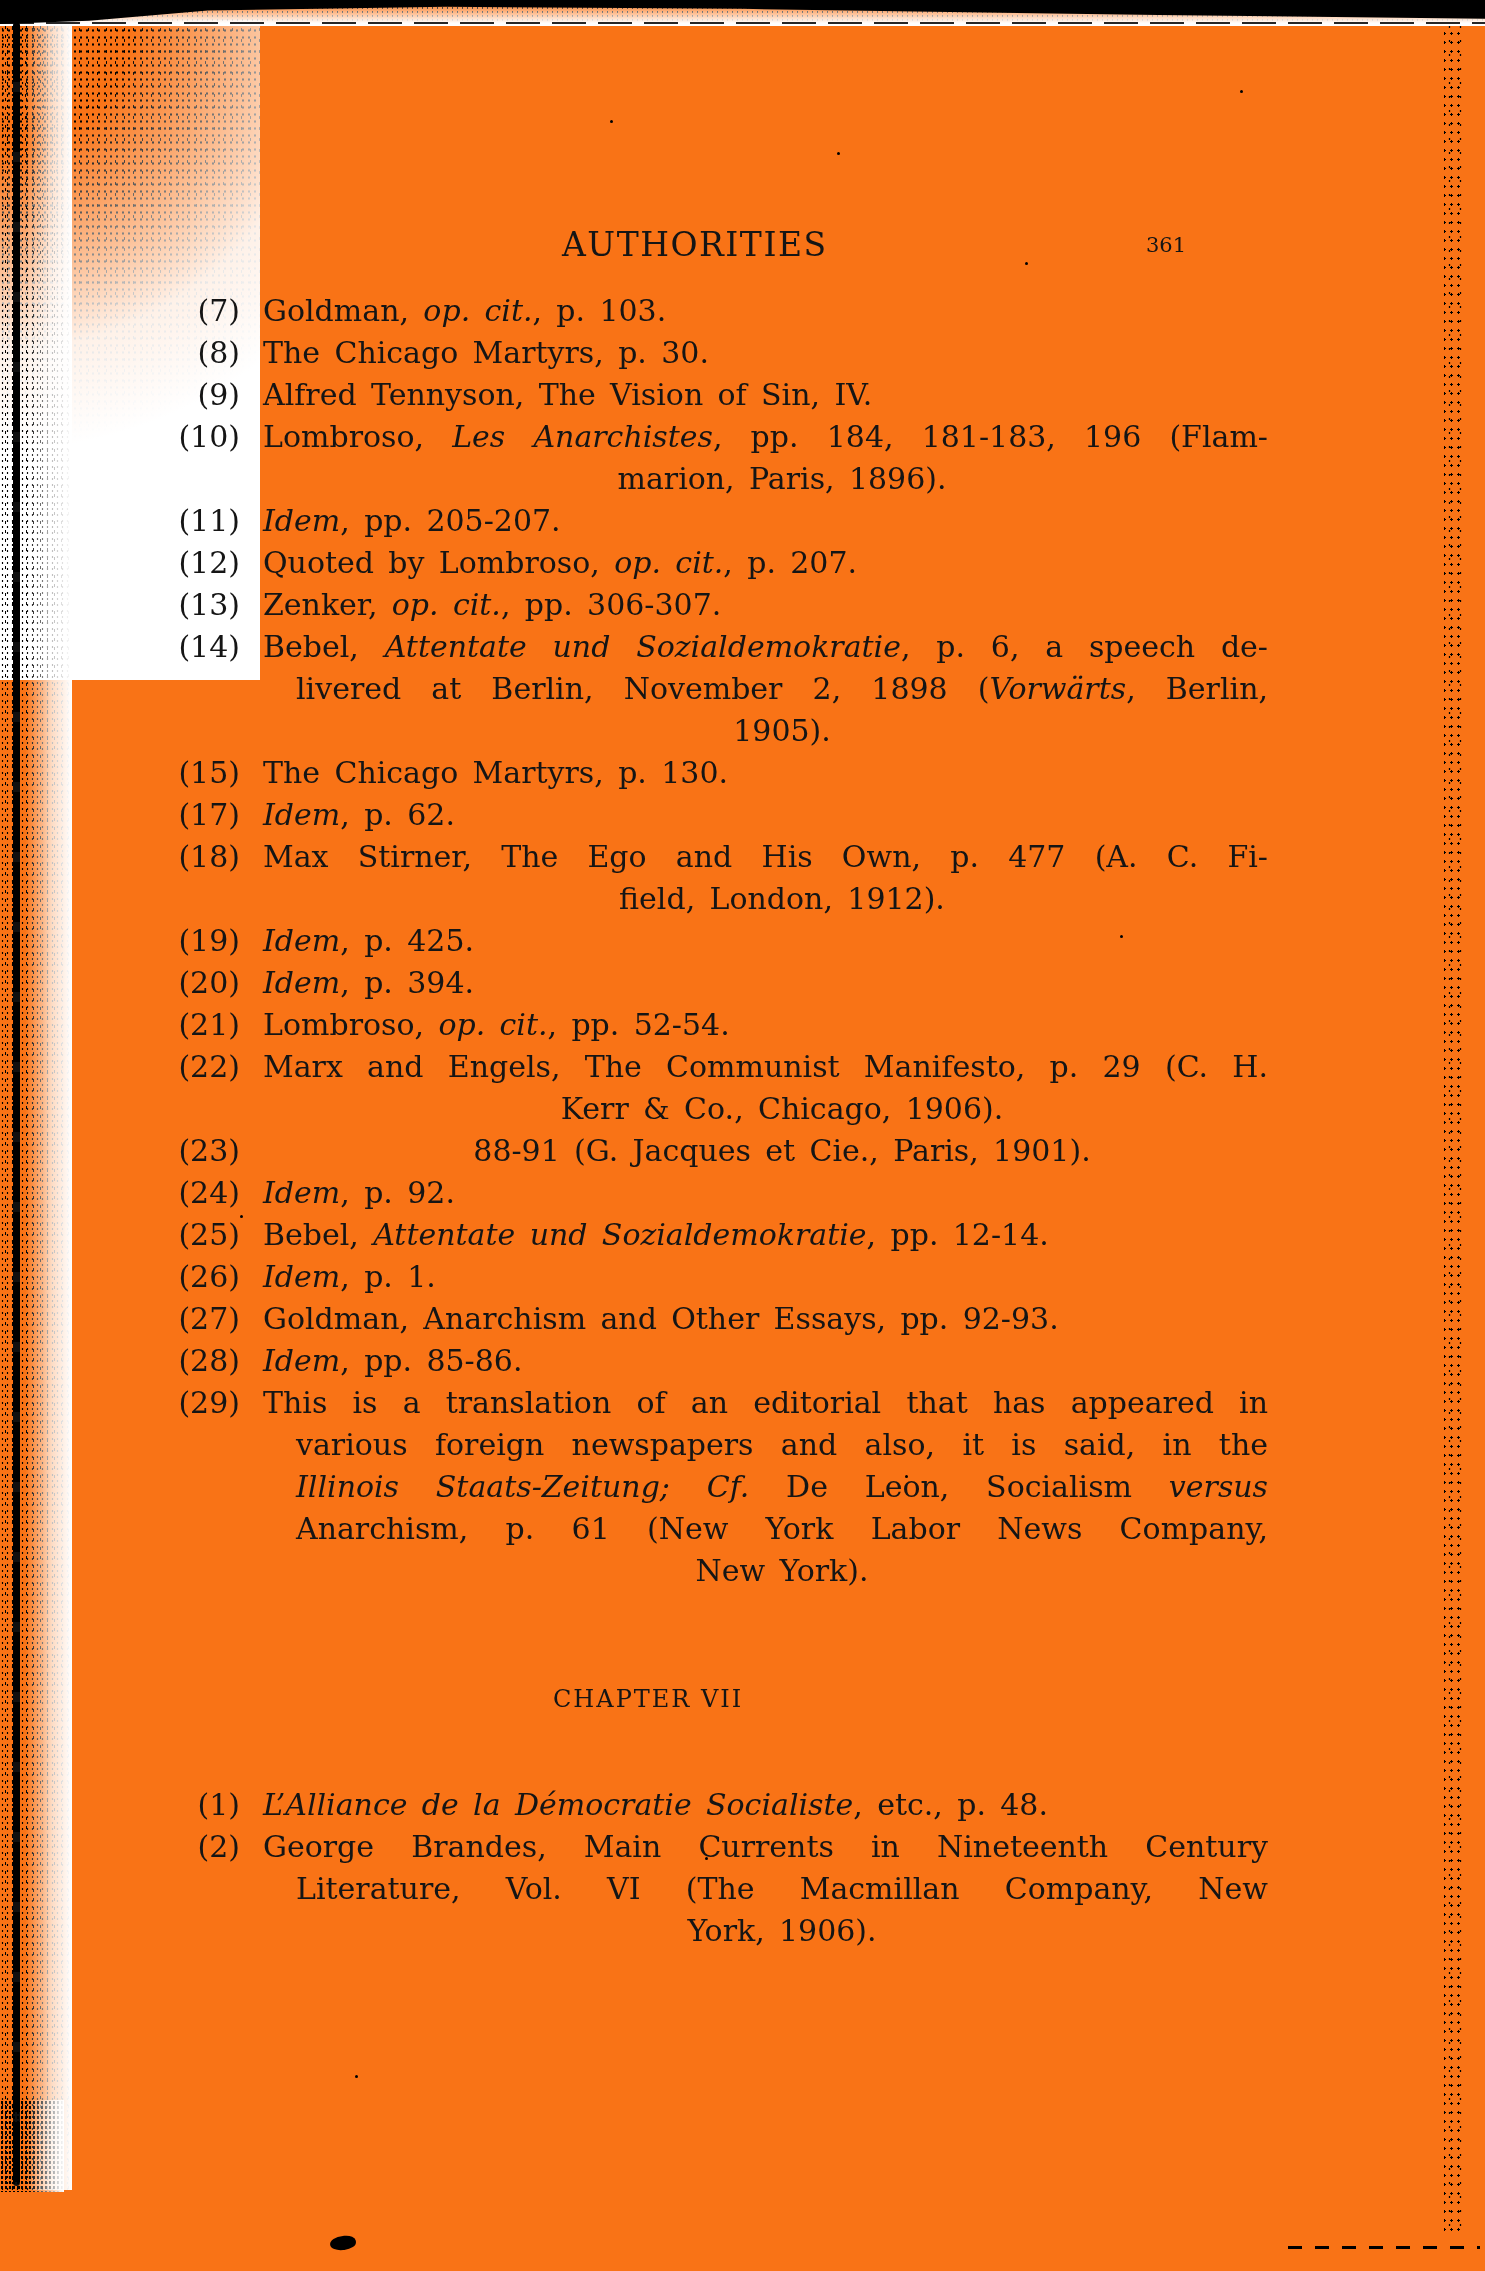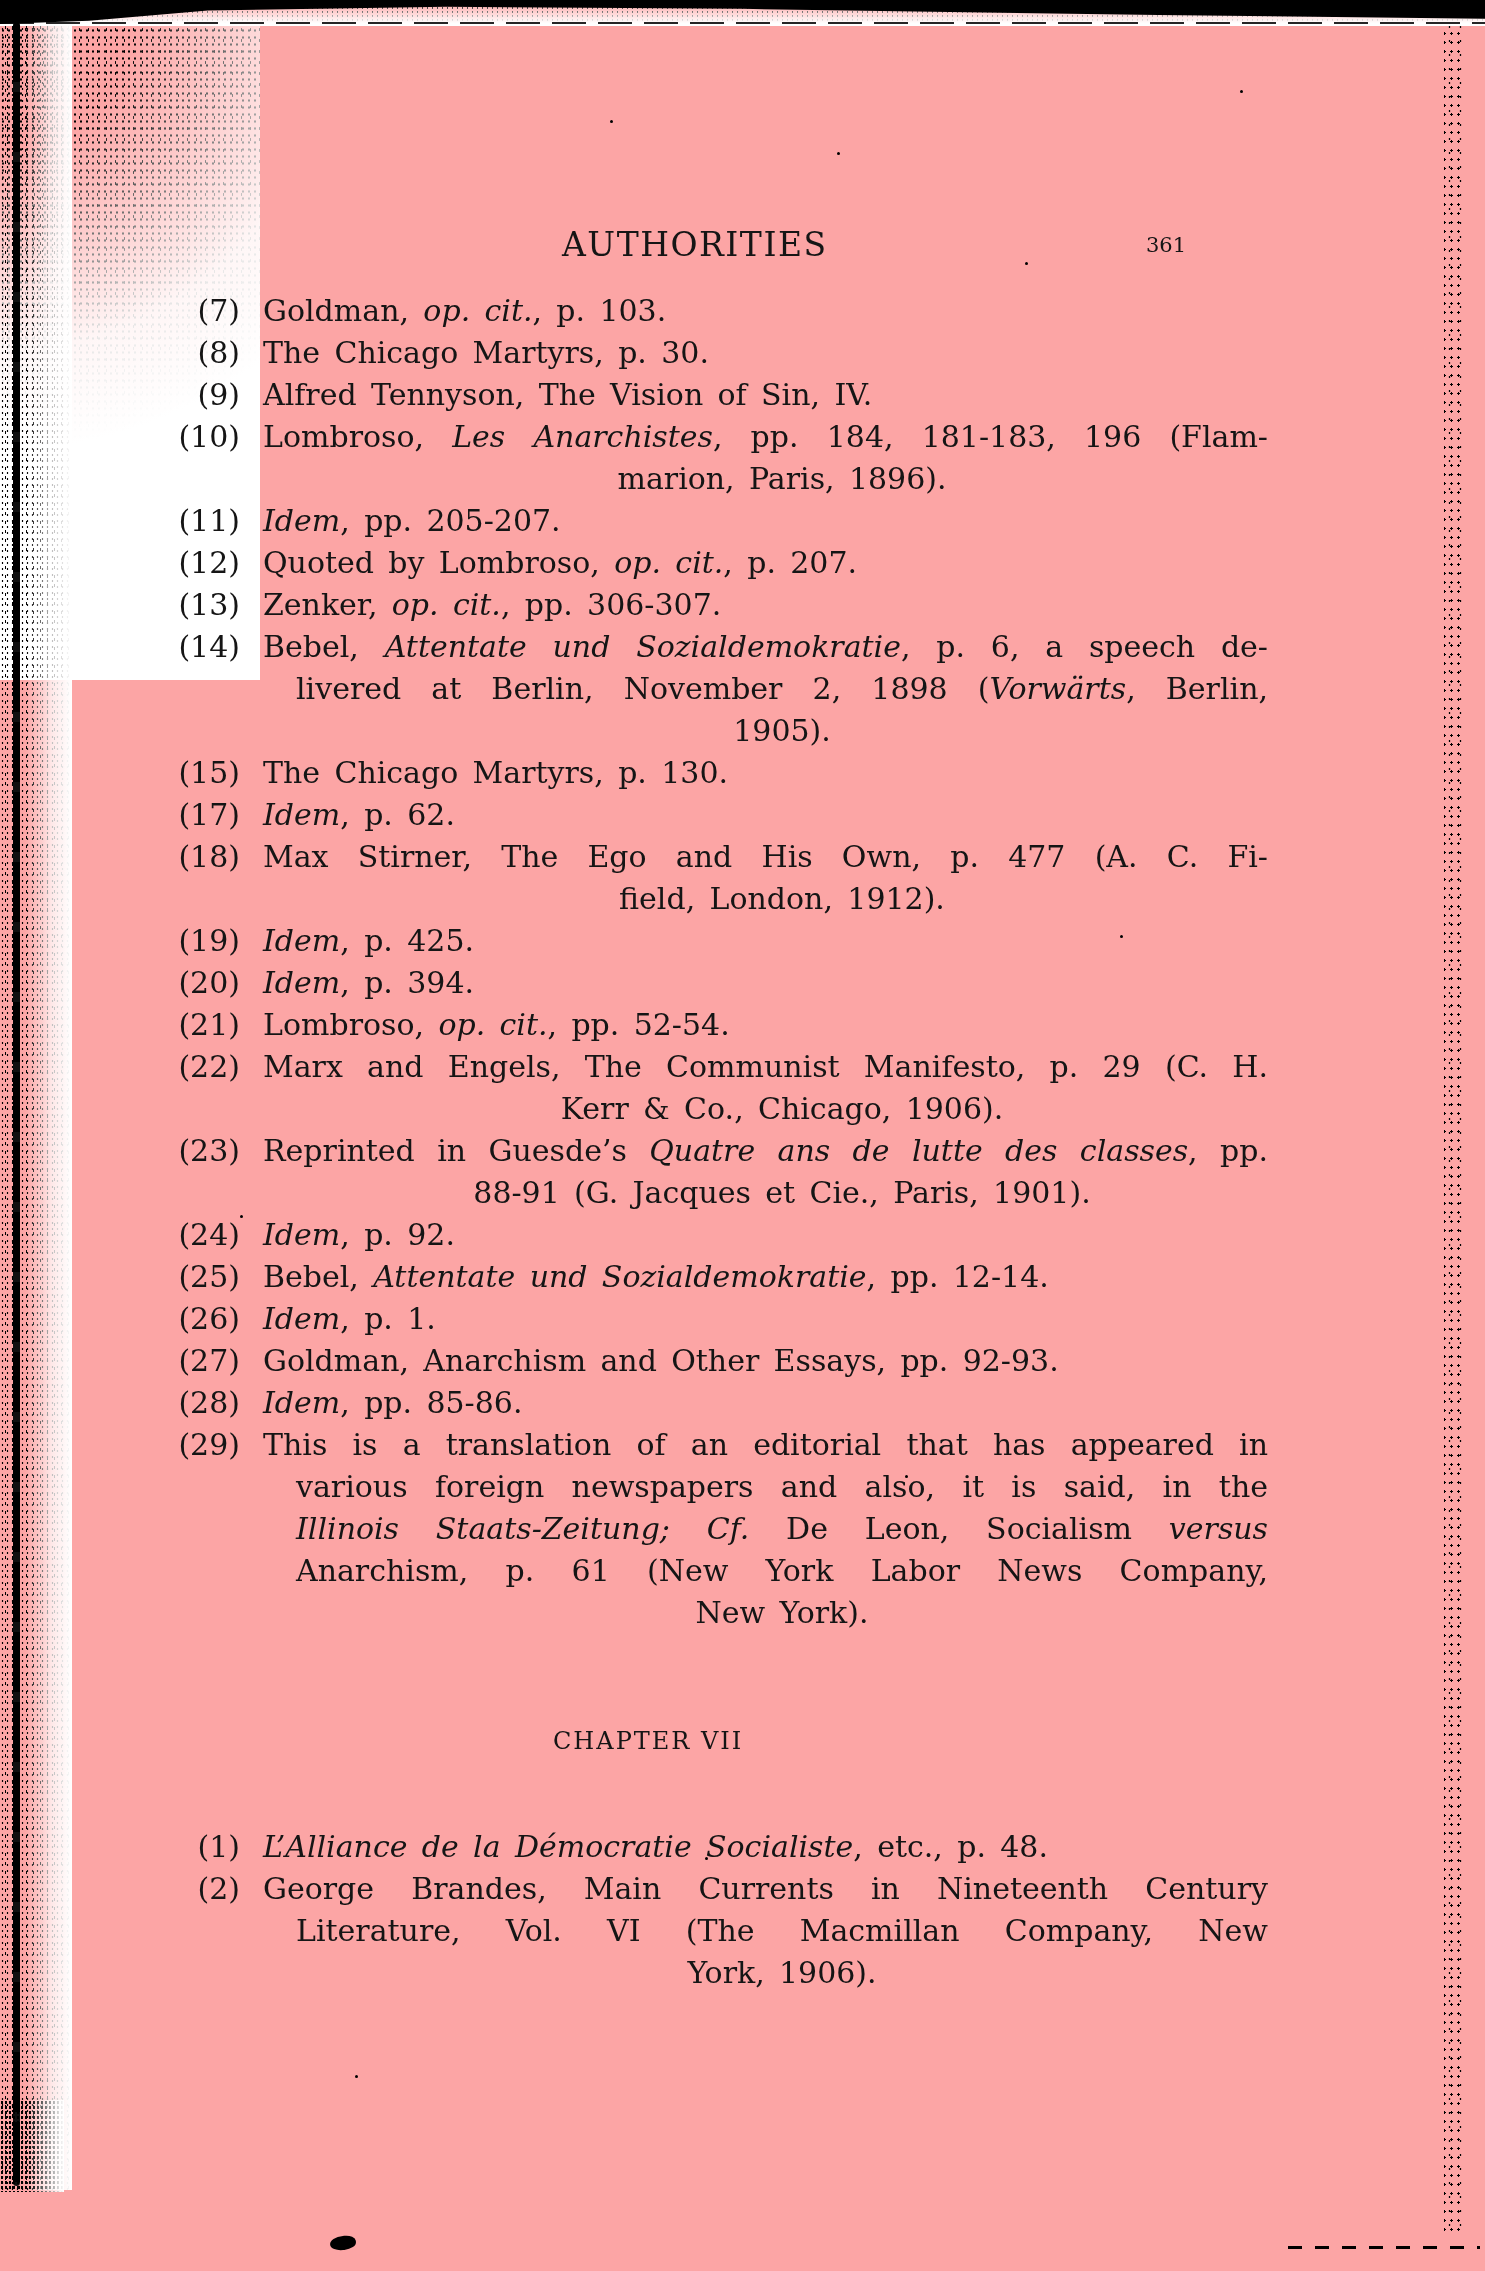--- a/index.html
+++ b/index.html
@@ -4,21 +4,21 @@
 <style>
   html,body{margin:0;padding:0;}
   body{
     width:1485px;height:2271px;
     background:#ffffff;
     font-family:"DejaVu Serif","Liberation Serif",serif;
     color:#151515;
     position:relative;
     overflow:hidden;
   }
-  .page{position:absolute;inset:0;background:#fca5a5;}
+  .page{position:absolute;inset:0;background:#f97316;}
 
   
   .scan-top-bar{
     position:absolute;left:0;top:0;width:1485px;height:26px;background:#000;
     clip-path:polygon(0 0,100% 0,100% 72%,78% 58%,50% 34%,30% 26%,14% 40%,6% 80%,0 92%);
     z-index:3;
   }
   .scan-top-stipple{
     position:absolute;left:0;top:2px;width:1485px;height:24px;z-index:2;
     background-image:
@@ -185,21 +185,20 @@
           <span class="num">(21)</span>
           <div class="line"><span>Lombroso, </span><span class="it">op. cit.</span><span>, pp. 52-54.</span></div>
         </div>
         <div class="entry">
           <span class="num">(22)</span>
           <div class="line fill"><span>Marx and Engels, The Communist Manifesto, p. 29 (C. H.</span></div>
           <div class="line cont"><span>Kerr &amp; Co., Chicago, 1906).</span></div>
         </div>
         <div class="entry">
           <span class="num">(23)</span>
-          <div class="line fill"><span>Reprinted in Guesde’s </span><span class="it">Quatre ans de lutte des classes</span><span>, pp.</span></div>
           <div class="line cont"><span>88-91 (G. Jacques et Cie., Paris, 1901).</span></div>
         </div>
         <div class="entry">
           <span class="num">(24)</span>
           <div class="line"><span class="it">Idem</span><span>, p. 92.</span></div>
         </div>
         <div class="entry">
           <span class="num">(25)</span>
           <div class="line"><span>Bebel, </span><span class="it">Attentate und Sozialdemokratie</span><span>, pp. 12-14.</span></div>
         </div>

